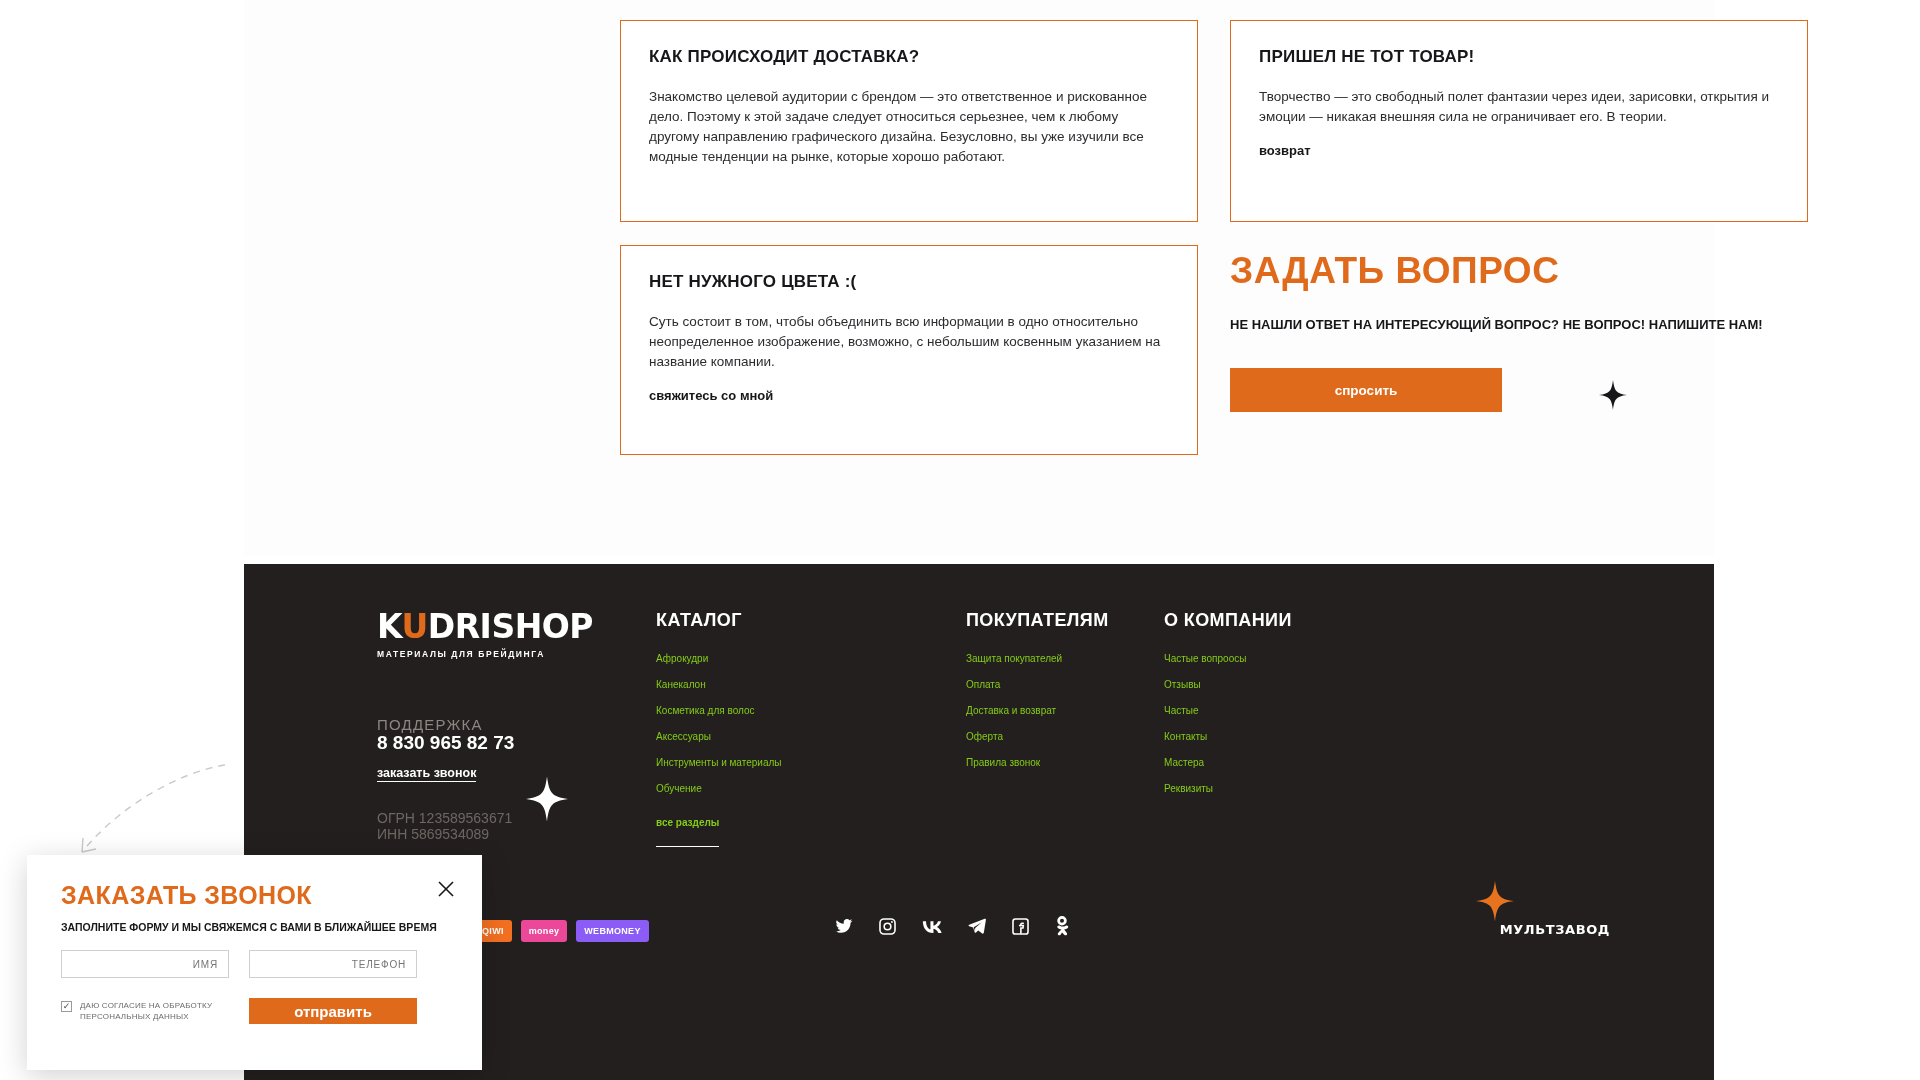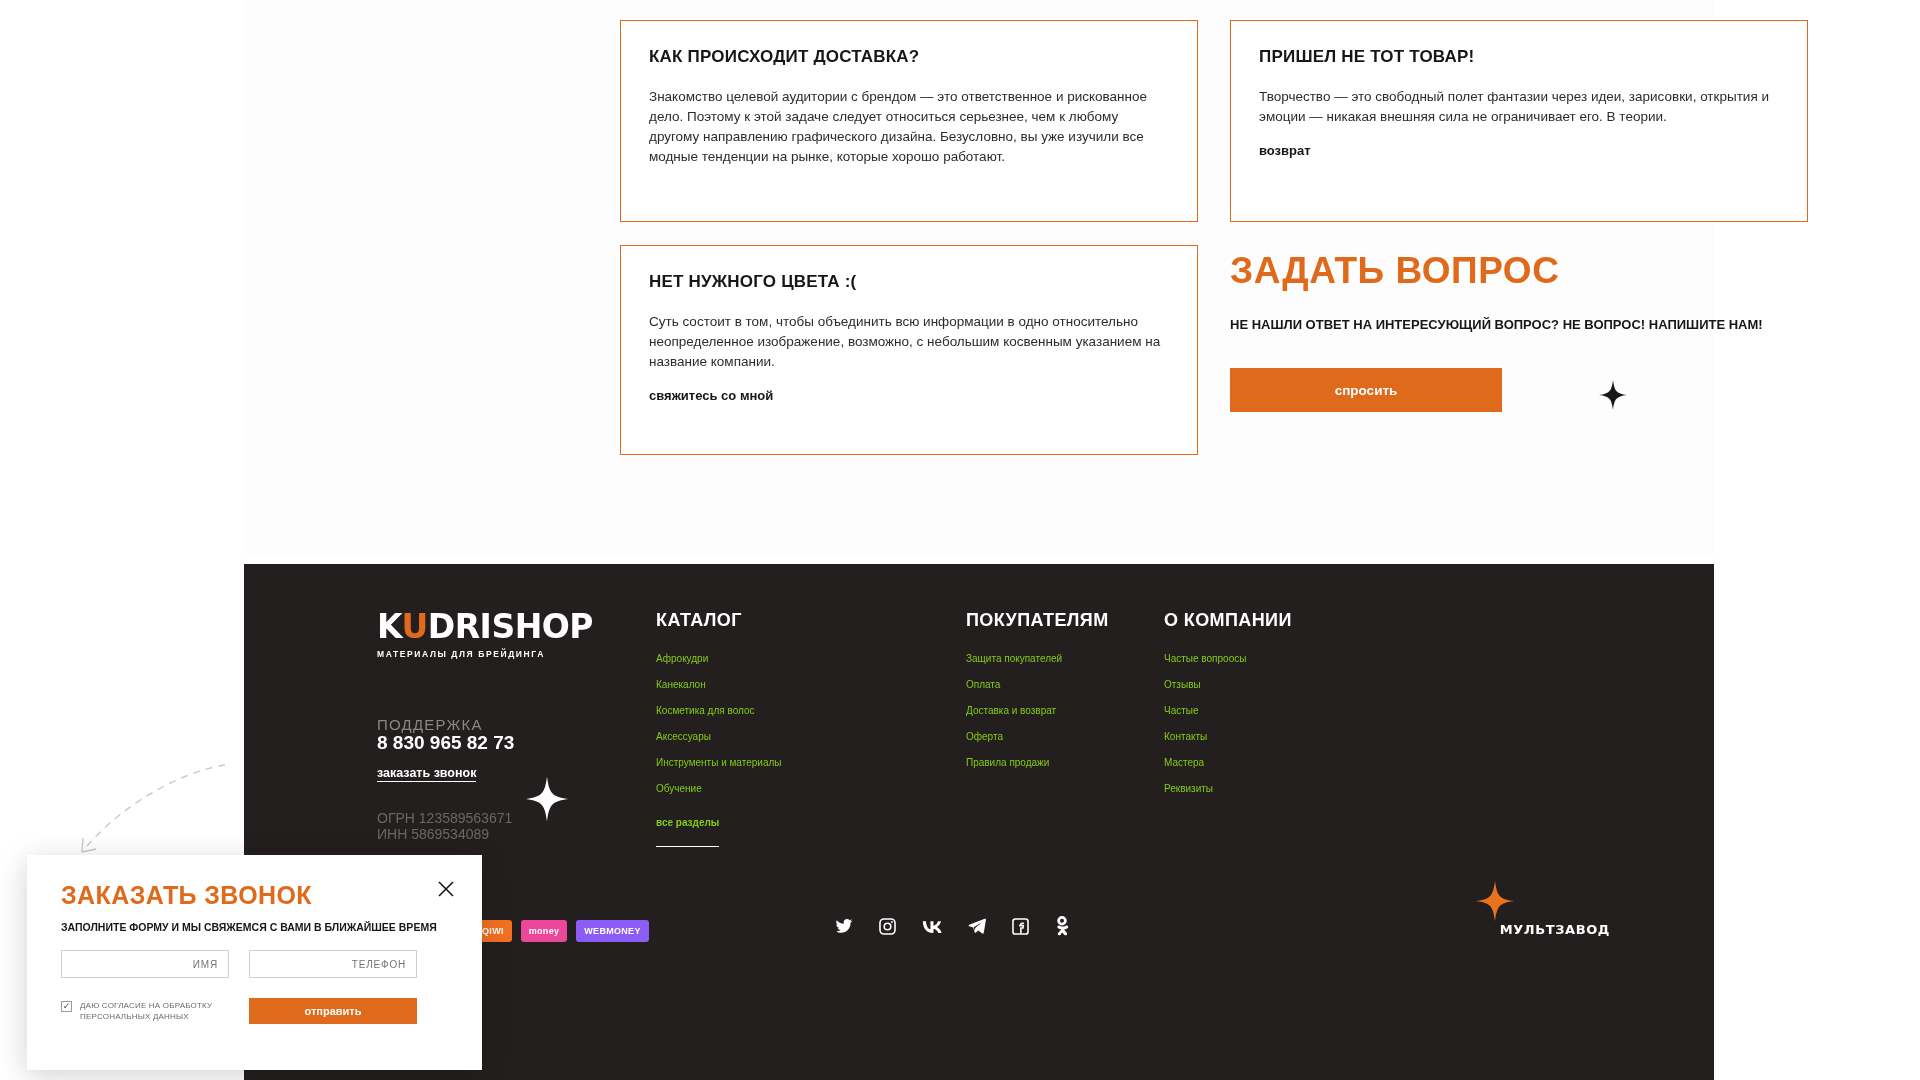--- a/index.html
+++ b/index.html
@@ -215,21 +215,21 @@
   .consent { display: flex; align-items: flex-start; gap: 8px; width: 168px; }
   .consent .box {
     width: 11px; height: 11px; border: 1px solid #9a9a9a; flex: 0 0 auto;
     margin-top: 1px; position: relative; cursor: pointer;
     display: flex; align-items: center; justify-content: center;
     font-size: 9px; color: #4a4a4a; line-height: 1;
   }
   .consent .txt { font-size: 8px; line-height: 11px; color: #6b6b6b; text-transform: uppercase; letter-spacing: 0.2px; }
   .modal-submit {
     width: 168px; height: 26px; background: #e06a1b; border: none;
-    color: #ffffff; font-size: 11px; font-weight: bold; cursor: pointer;
+    color: #ffffff; font-size: 15px; font-weight: bold; cursor: pointer;
     font-family: "Liberation Sans", sans-serif;
   }
 
   .dashed-arc { position: absolute; left: 60px; top: 760px; }
 </style>
 </head>
 <body>
 
 <div id="page">
 
@@ -291,21 +291,21 @@
       <a>Обучение</a>
       <a class="all-link">все разделы</a>
     </div>
 
     <div class="fcol" id="col-buyers">
       <h4>ПОКУПАТЕЛЯМ</h4>
       <a>Защита покупателей</a>
       <a>Оплата</a>
       <a>Доставка и возврат</a>
       <a>Оферта</a>
-      <a>Правила продажи</a>
+      <a>Правила звонок</a>
     </div>
 
     <div class="fcol" id="col-company">
       <h4>О КОМПАНИИ</h4>
       <a>Частые вопроосы</a>
       <a>Отзывы</a>
       <a>Частые</a>
       <a>Контакты</a>
       <a>Мастера</a>
       <a>Реквизиты</a>

